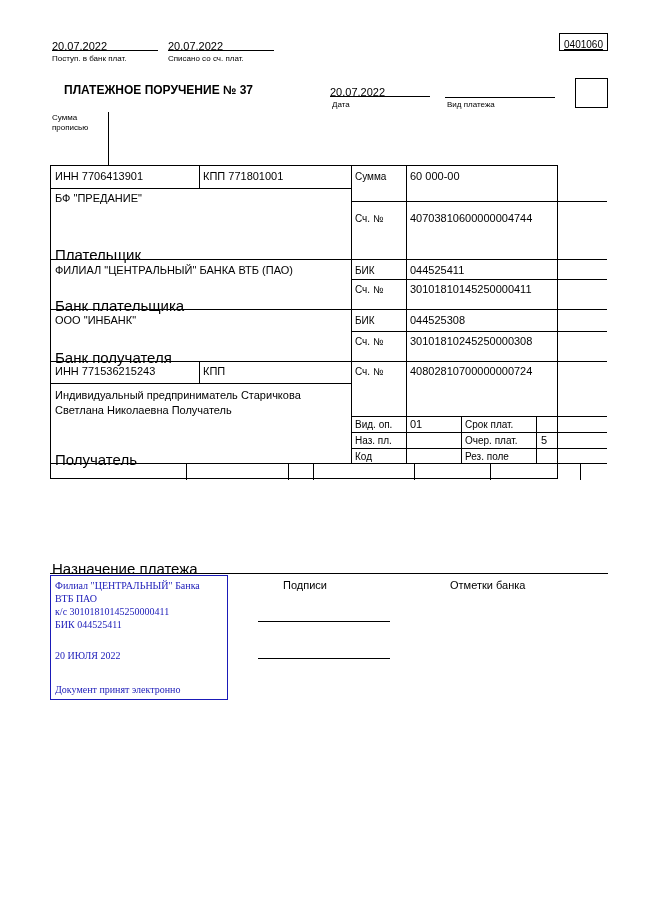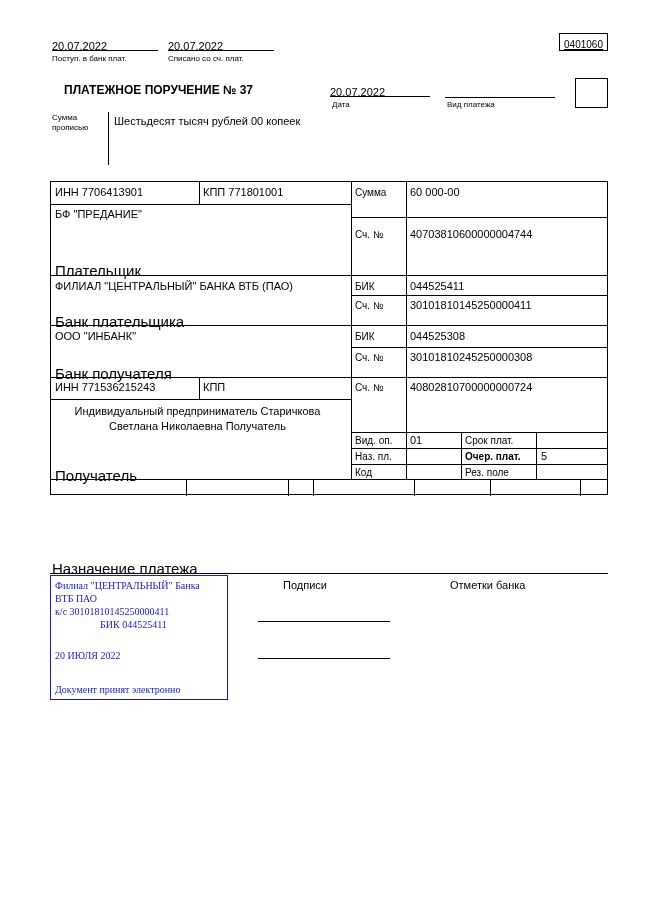--- a/index.html
+++ b/index.html
@@ -52,23 +52,22 @@
   </div>
   <div class="abs t8" style="left:332px; top:100px;">Дата</div>
 
   <div class="hline" style="left:445px; top:97px; width:110px;"></div>
   <div class="abs t8" style="left:447px; top:100px;">Вид платежа</div>
 
   <div class="box" style="left:575px; top:78px; width:33px; height:30px;"></div>
 
   <div class="abs t8" style="left:52px; top:113px; width:50px; white-space:normal;">Сумма прописью</div>
   <div class="vline" style="left:108px; top:112px; height:53px;"></div>
-  <div class="abs t11" style="left:114px; top:115px;">Шестьдесят тысяч рублей 00 копеек</div>
 
-  <div class="box" style="left:50px; top:181px; width:558px; height:314px;">
+  <div class="box" style="left:50px; top:165px; width:508px; height:314px;">
 
     <div class="vline" style="left:148px; top:0; height:22px;"></div>
     <div class="vline" style="left:148px; top:195px; height:22px;"></div>
     <div class="vline" style="left:300px; top:0; height:297px;"></div>
     <div class="vline" style="left:355px; top:0; height:297px;"></div>
     <div class="vline" style="left:410px; top:250px; height:47px;"></div>
     <div class="vline" style="left:485px; top:250px; height:47px;"></div>
 
     <div class="hline" style="left:0; top:22px; width:300px;"></div>
     <div class="hline" style="left:300px; top:35px; width:256px;"></div>
@@ -111,46 +110,46 @@
     <div class="abs t10" style="left:304px; top:149px;">БИК</div>
     <div class="abs t11" style="left:359px; top:148px;">044525308</div>
     <div class="abs t10" style="left:304px; top:170px;">Сч. №</div>
     <div class="abs t11" style="left:359px; top:169px;">30101810245250000308</div>
     <div class="abs t9" style="left:4px; top:183px;">Банк получателя</div>
 
     <div class="abs t11" style="left:4px; top:199px;">ИНН 771536215243</div>
     <div class="abs t11" style="left:152px; top:199px;text-align:right;">КПП</div>
     <div class="abs t10" style="left:304px; top:200px;">Сч. №</div>
     <div class="abs t11" style="left:359px; top:199px;">40802810700000000724</div>
-    <div class="abs t11w" style="left:4px; top:222px; width:285px;text-align:center;">Индивидуальный предприниматель Старичкова Светлана Николаевна Получатель</div>
+    <div class="abs t11w" style="left:4px; top:222px; width:285px;">Индивидуальный предприниматель Старичкова Светлана Николаевна Получатель</div>
     <div class="abs t9" style="left:4px; top:285px;">Получатель</div>
 
     <div class="abs t10" style="left:304px; top:253px;">Вид. оп.</div>
     <div class="abs t11" style="left:359px; top:252px;">01</div>
     <div class="abs t10" style="left:414px; top:253px;">Срок плат.</div>
 
     <div class="abs t10" style="left:304px; top:269px;">Наз. пл.</div>
-    <div class="abs t10" style="left:414px; top:269px;font-weight:bold;">Очер. плат.</div>
+    <div class="abs t10" style="left:414px; top:269px;">Очер. плат.</div>
     <div class="abs t11" style="left:490px; top:268px;">5</div>
 
     <div class="abs t10" style="left:304px; top:285px;">Код</div>
     <div class="abs t10" style="left:414px; top:285px;">Рез. поле</div>
   </div>
 
   <div class="abs t9" style="left:52px; top:560px;">Назначение платежа</div>
   <div class="hline" style="left:50px; top:573px; width:558px;"></div>
 
   <div class="abs t11" style="left:283px; top:579px;">Подписи</div>
   <div class="abs t11" style="left:450px; top:579px;">Отметки банка</div>
 
   <div class="hline" style="left:258px; top:621px; width:132px;"></div>
   <div class="hline" style="left:258px; top:658px; width:132px;"></div>
 
   <div class="stamp" style="left:50px; top:575px; width:178px; height:125px;">
     <div class="sline" style="top:4px;">Филиал "ЦЕНТРАЛЬНЫЙ" Банка</div>
     <div class="sline" style="top:17px;">ВТБ ПАО</div>
     <div class="sline" style="top:30px;">к/с 30101810145250000411</div>
-    <div class="sline" style="top:43px;margin-left:45px;">БИК 044525411</div>
+    <div class="sline" style="top:43px;">БИК 044525411</div>
     <div class="sline" style="top:74px;">20 ИЮЛЯ 2022</div>
     <div class="sline" style="top:108px;">Документ принят электронно</div>
   </div>
 
 </div>
 
 </body></html>

